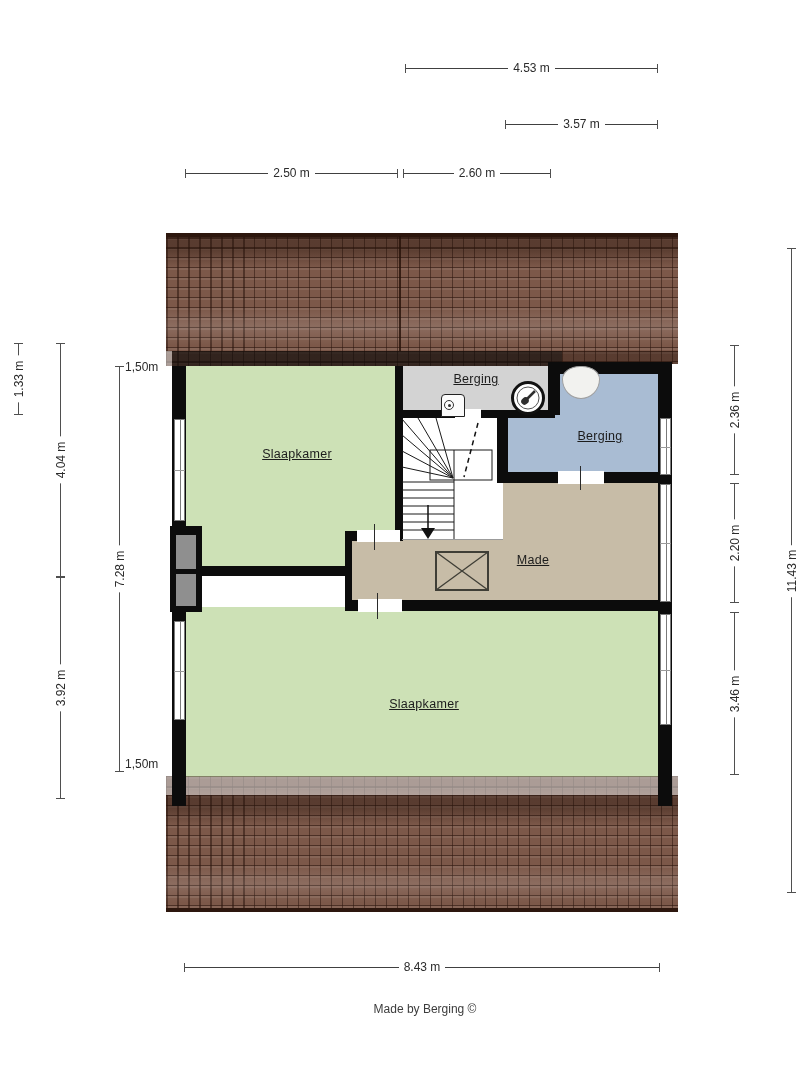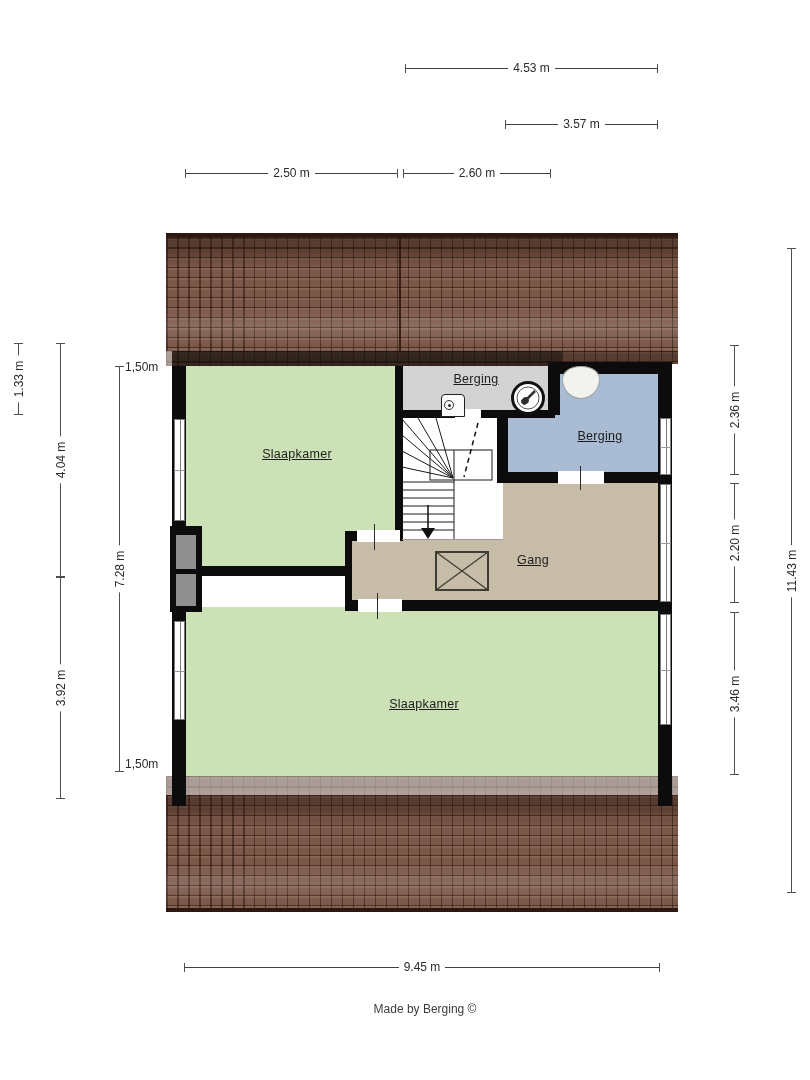--- a/index.html
+++ b/index.html
@@ -153,21 +153,21 @@
               border-radius:47% 47% 50% 50% / 40% 40% 60% 60%;box-sizing:border-box;"></div>
 
   <div class="tiles" style="left:166px;top:776px;width:512px;height:19px;opacity:.5;"></div>
   <div class="tiles" style="left:166px;top:795px;width:512px;height:117px;border-bottom:4px solid #2d170e;box-sizing:border-box;"></div>
   <div class="wall" style="left:172px;top:762px;width:14px;height:44px;"></div>
   <div class="wall" style="left:658px;top:762px;width:14px;height:44px;"></div>
 
   <div class="rlabel" style="left:297px;top:454px;">Slaapkamer</div>
   <div class="rlabel" style="left:476px;top:379px;">Berging</div>
   <div class="rlabel" style="left:600px;top:436px;">Berging</div>
-  <div class="rlabel" style="left:533px;top:560px;">Gang</div>
+  <div class="rlabel" style="left:533px;top:560px;">Made</div>
   <div class="rlabel" style="left:424px;top:704px;">Slaapkamer</div>
 
   <div class="dimh" style="left:405px;top:68px;width:253px;">
     <i class="tk l"></i>
       <i class="tk r"></i>
     <span>4.53 m</span>
   </div>
   <div class="dimh" style="left:505px;top:124px;width:153px;">
     <i class="tk l"></i>
       <i class="tk r"></i>
@@ -180,21 +180,21 @@
   </div>
   <div class="dimh" style="left:403px;top:173px;width:148px;">
     <i class="tk l"></i>
       <i class="tk r"></i>
     <span>2.60 m</span>
   </div>
 
   <div class="dimh" style="left:184px;top:967px;width:476px;">
     <i class="tk l"></i>
       <i class="tk r"></i>
-    <span>9.45 m</span>
+    <span>8.43 m</span>
   </div>
 
   <div class="dimv" style="left:18px;top:343px;height:72px;">
     <i class="tk t"></i>
       <i class="tk b"></i>
     <span>1.33 m</span>
   </div>
   <div class="dimv" style="left:60px;top:343px;height:234px;">
     <i class="tk t"></i>
       <i class="tk b"></i>

